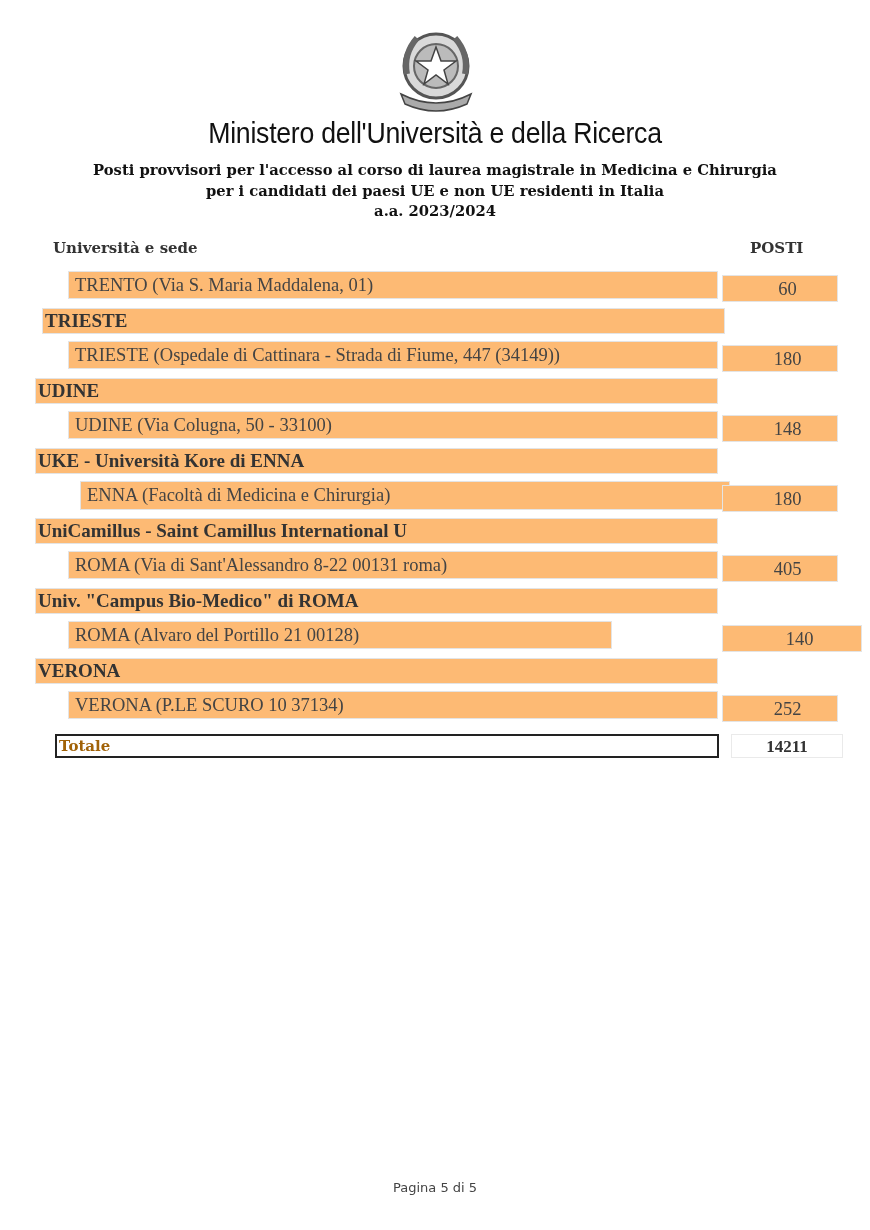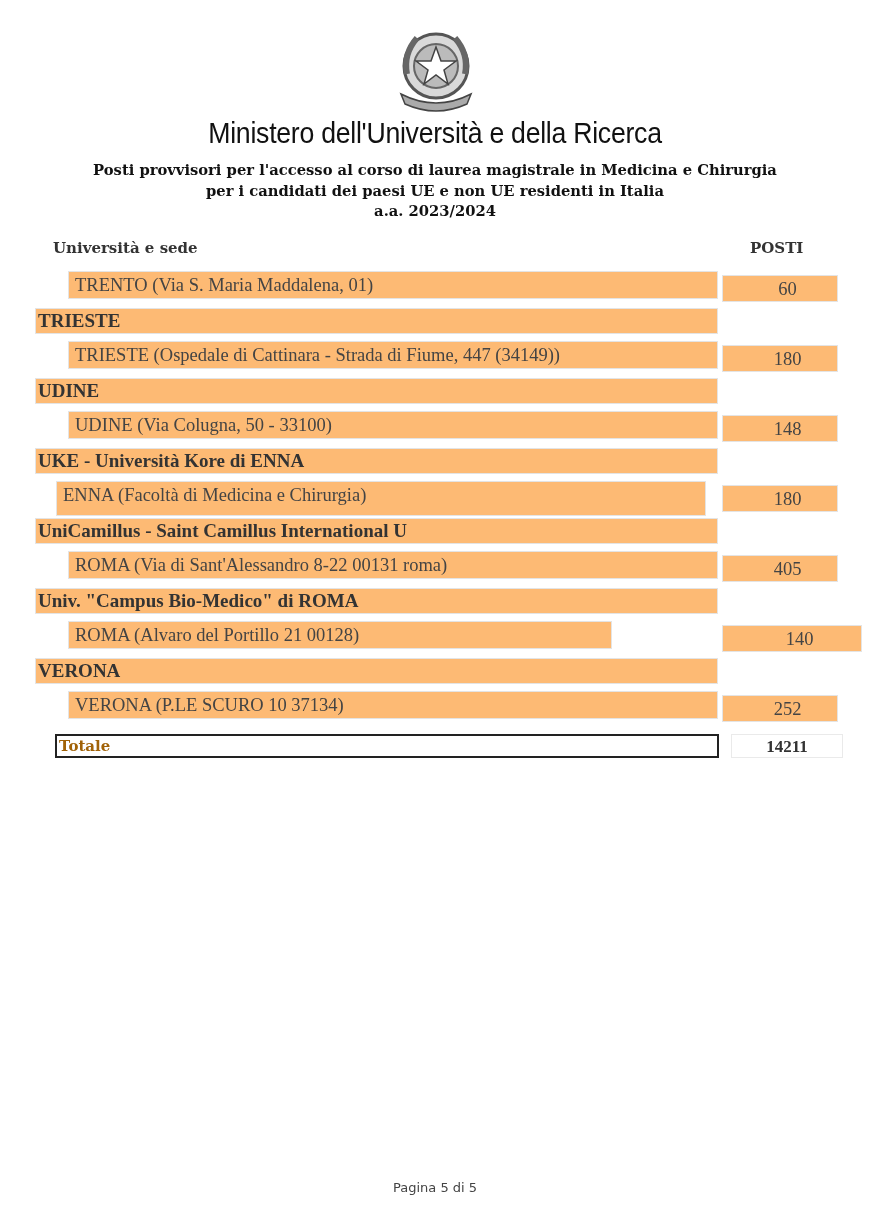--- a/index.html
+++ b/index.html
@@ -38,33 +38,33 @@
 <div class="subtitle" style="top:160px">Posti provvisori per l'accesso al corso di laurea magistrale in Medicina e Chirurgia</div>
 <div class="subtitle" style="top:181px">per i candidati dei paesi UE e non UE residenti in Italia</div>
 <div class="subtitle" style="top:201px">a.a. 2023/2024</div>
 
 <div class="col-head" style="left:53px; top:239px">Università e sede</div>
 <div class="col-head" style="left:750px; top:239px">POSTI</div>
 
 <div class="box sede" style="left:68px; top:271px; width:650px; height:28px">TRENTO (Via S. Maria Maddalena, 01)</div>
 <div class="box num" style="left:722px; top:275px; width:116px; height:27px">60</div>
 
-<div class="box uni" style="left:35px; top:308px; width:683px; height:26px">TRIESTE</div>
+<div class="box uni" style="left:42px; top:308px; width:683px; height:26px">TRIESTE</div>
 
 <div class="box sede" style="left:68px; top:341px; width:650px; height:28px">TRIESTE (Ospedale di Cattinara - Strada di Fiume, 447 (34149))</div>
 <div class="box num" style="left:722px; top:345px; width:116px; height:27px">180</div>
 
 <div class="box uni" style="left:35px; top:378px; width:683px; height:26px">UDINE</div>
 
 <div class="box sede" style="left:68px; top:411px; width:650px; height:28px">UDINE (Via Colugna, 50 - 33100)</div>
 <div class="box num" style="left:722px; top:415px; width:116px; height:27px">148</div>
 
 <div class="box uni" style="left:35px; top:448px; width:683px; height:26px">UKE - Università Kore di ENNA</div>
 
-<div class="box sede" style="left:56px; top:481px; width:650px; height:35px">ENNA (Facoltà di Medicina e Chirurgia)</div>
+<div class="box sede" style="left:80px; top:481px; width:650px; height:29px">ENNA (Facoltà di Medicina e Chirurgia)</div>
 <div class="box num" style="left:722px; top:485px; width:116px; height:27px">180</div>
 
 <div class="box uni" style="left:35px; top:518px; width:683px; height:26px">UniCamillus - Saint Camillus International U</div>
 
 <div class="box sede" style="left:68px; top:551px; width:650px; height:28px">ROMA (Via di Sant'Alessandro 8-22 00131 roma)</div>
 <div class="box num" style="left:722px; top:555px; width:116px; height:27px">405</div>
 
 <div class="box uni" style="left:35px; top:588px; width:683px; height:26px">Univ. "Campus Bio-Medico" di ROMA</div>
 
 <div class="box sede" style="left:68px; top:621px; width:544px; height:28px">ROMA (Alvaro del Portillo 21 00128)</div>

